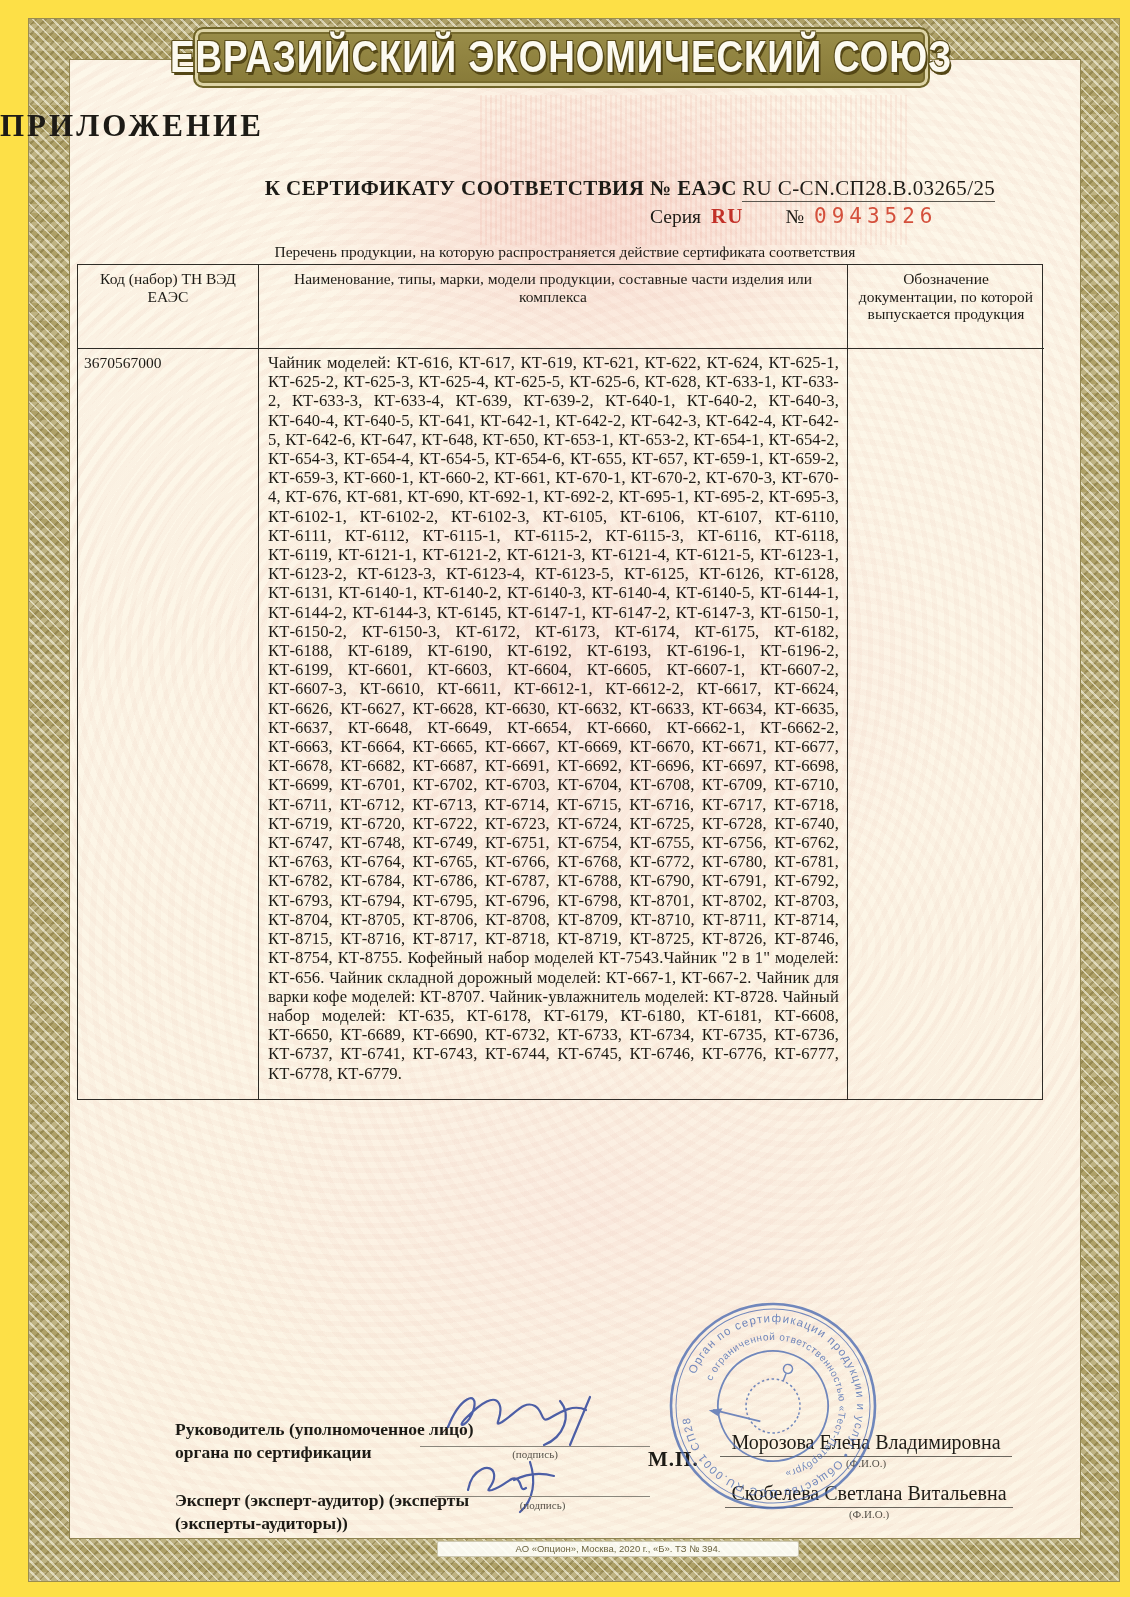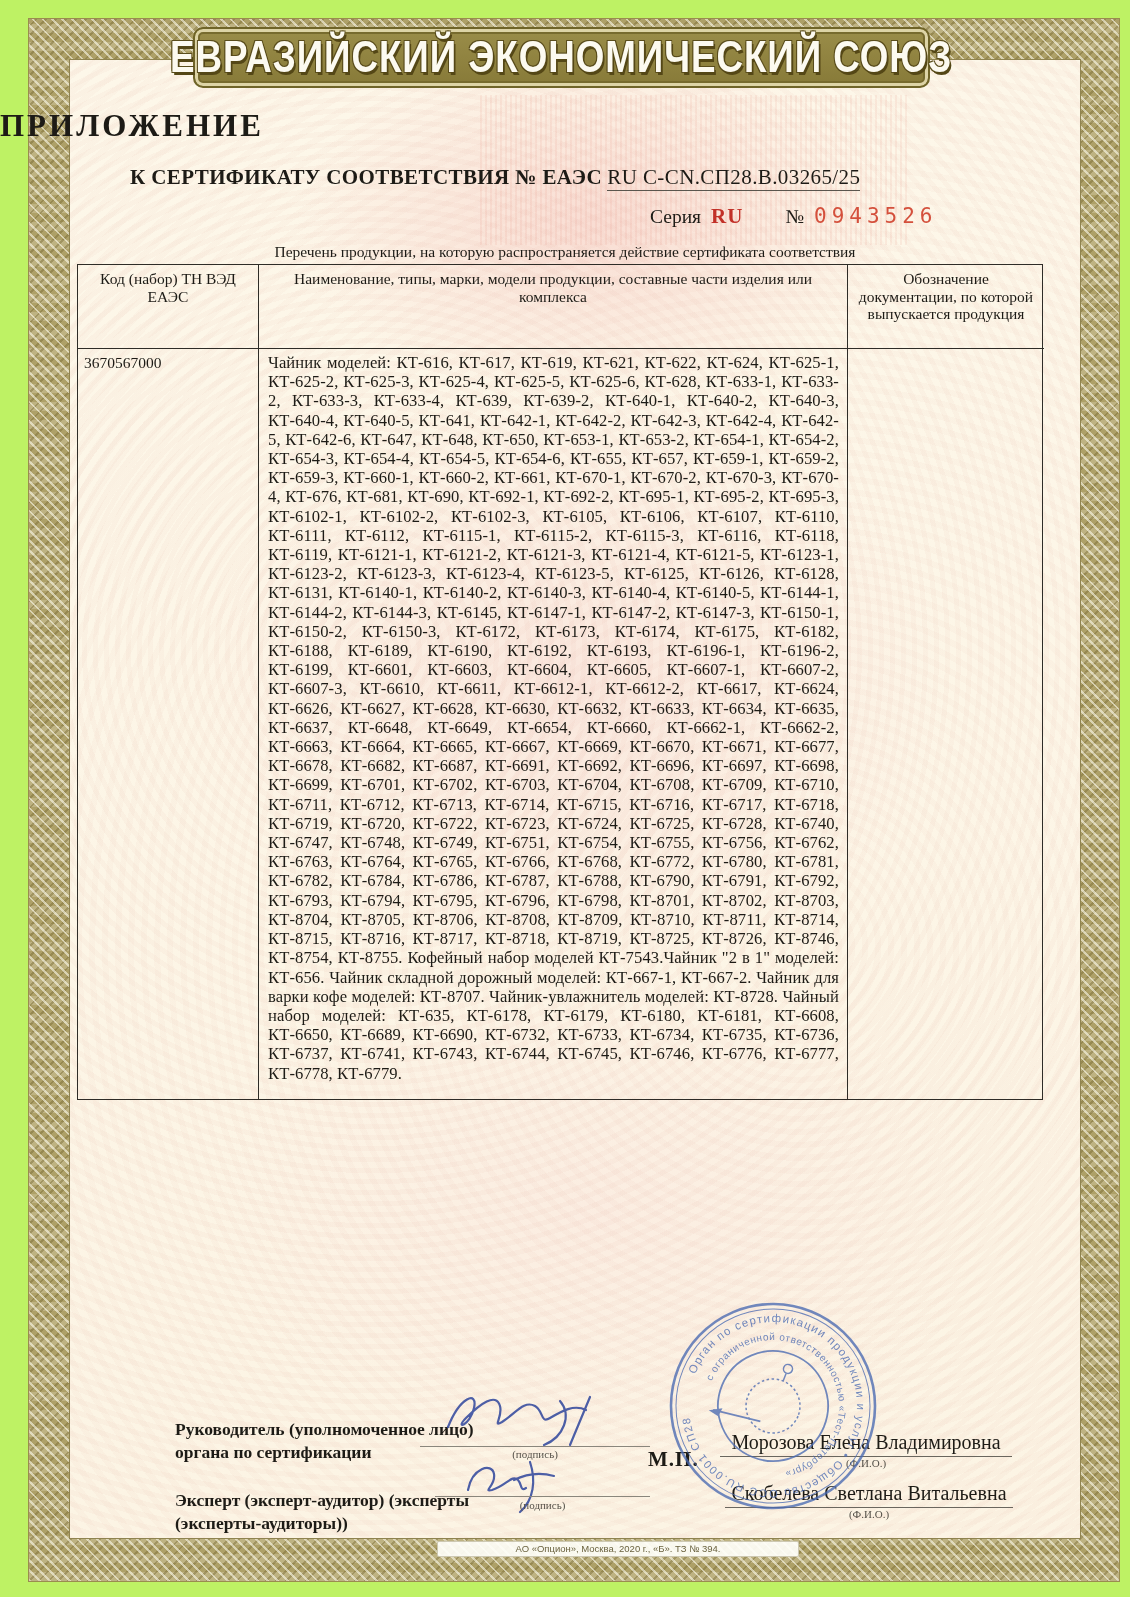--- a/index.html
+++ b/index.html
@@ -1,17 +1,17 @@
 <!DOCTYPE html>
 <html><head>
 <meta charset="utf-8">
 <style>
   html,body{margin:0;padding:0;}
   body{background:#e9e8e4;font-family:"Liberation Serif",serif;color:#1d1b16;}
-  .sheet{position:relative;width:1130px;height:1597px;background:#bef264;overflow:hidden;margin:0 auto;}
+  .sheet{position:relative;width:1130px;height:1597px;background:#fde047;overflow:hidden;margin:0 auto;}
   
   .frame{position:absolute;left:28px;top:18px;width:1092px;height:1564px;
     background-color:#b5a871;
     background-image:
       repeating-linear-gradient(45deg, rgba(255,253,240,.55) 0 2px, rgba(255,253,240,0) 2px 7px),
       repeating-linear-gradient(-45deg, rgba(112,98,44,.38) 0 2px, rgba(112,98,44,0) 2px 7px),
       repeating-linear-gradient(0deg, rgba(255,255,255,.12) 0 9px, rgba(140,125,60,.18) 9px 18px);
     border:1px solid #9a8c50;box-sizing:border-box;}
   .inner{position:absolute;left:40px;top:40px;right:38px;bottom:42px;
     background:
@@ -30,21 +30,21 @@
   
   .banner{position:absolute;left:193px;top:27px;width:737px;height:61px;
     background:linear-gradient(#9a8d49,#877a38);
     border:2px solid #6f6428;border-radius:10px;
     box-shadow:inset 0 0 0 3px #ddd4a6, inset 0 0 0 5px #776b2e;
     display:flex;align-items:center;justify-content:center;box-sizing:border-box;}
   .banner span{font-family:"Liberation Sans",sans-serif;font-weight:bold;font-size:40px;
     color:#fcfaf0;letter-spacing:1px;white-space:nowrap;transform:scaleX(.92) scaleY(1.1);
     text-shadow:2px 2px 0 #544716,-1px -1px 0 #5a4d1c,1px -1px 0 #5a4d1c,-1px 1px 0 #5a4d1c;}
   .title{left:0;top:108px;width:100%;text-align:left;font-weight:bold;font-size:31px;letter-spacing:3px;}
-  .certline{left:130px;right:0;top:165px;font-size:21px;white-space:nowrap;}
+  .certline{left:130px;right:0;top:176px;text-align:center;font-size:21px;white-space:nowrap;}
   .certline .pfx{font-weight:bold;letter-spacing:.4px;}
   .certline .num{border-bottom:1px solid #5a564e;padding-bottom:1px;letter-spacing:.4px;}
   .seriesline{left:650px;top:204px;font-size:19.5px;white-space:nowrap;}
   .seriesline .ru{color:#c23128;font-weight:bold;font-size:21px;margin-left:10px;letter-spacing:1px;}
   .seriesline .nosign{margin-left:42px;}
   .seriesline .serial{font-family:"DejaVu Sans Mono",monospace;color:#d4503c;font-size:21px;letter-spacing:5px;margin-left:10px;}
   .caption{left:0;top:243px;width:100%;text-align:center;font-size:15.5px;}
   
   .tbl{left:77px;top:264px;width:966px;height:836px;border:1.6px solid #2e2c27;box-sizing:border-box;
     display:grid;grid-template-columns:181px 589px 196px;grid-template-rows:84px 1fr;}

